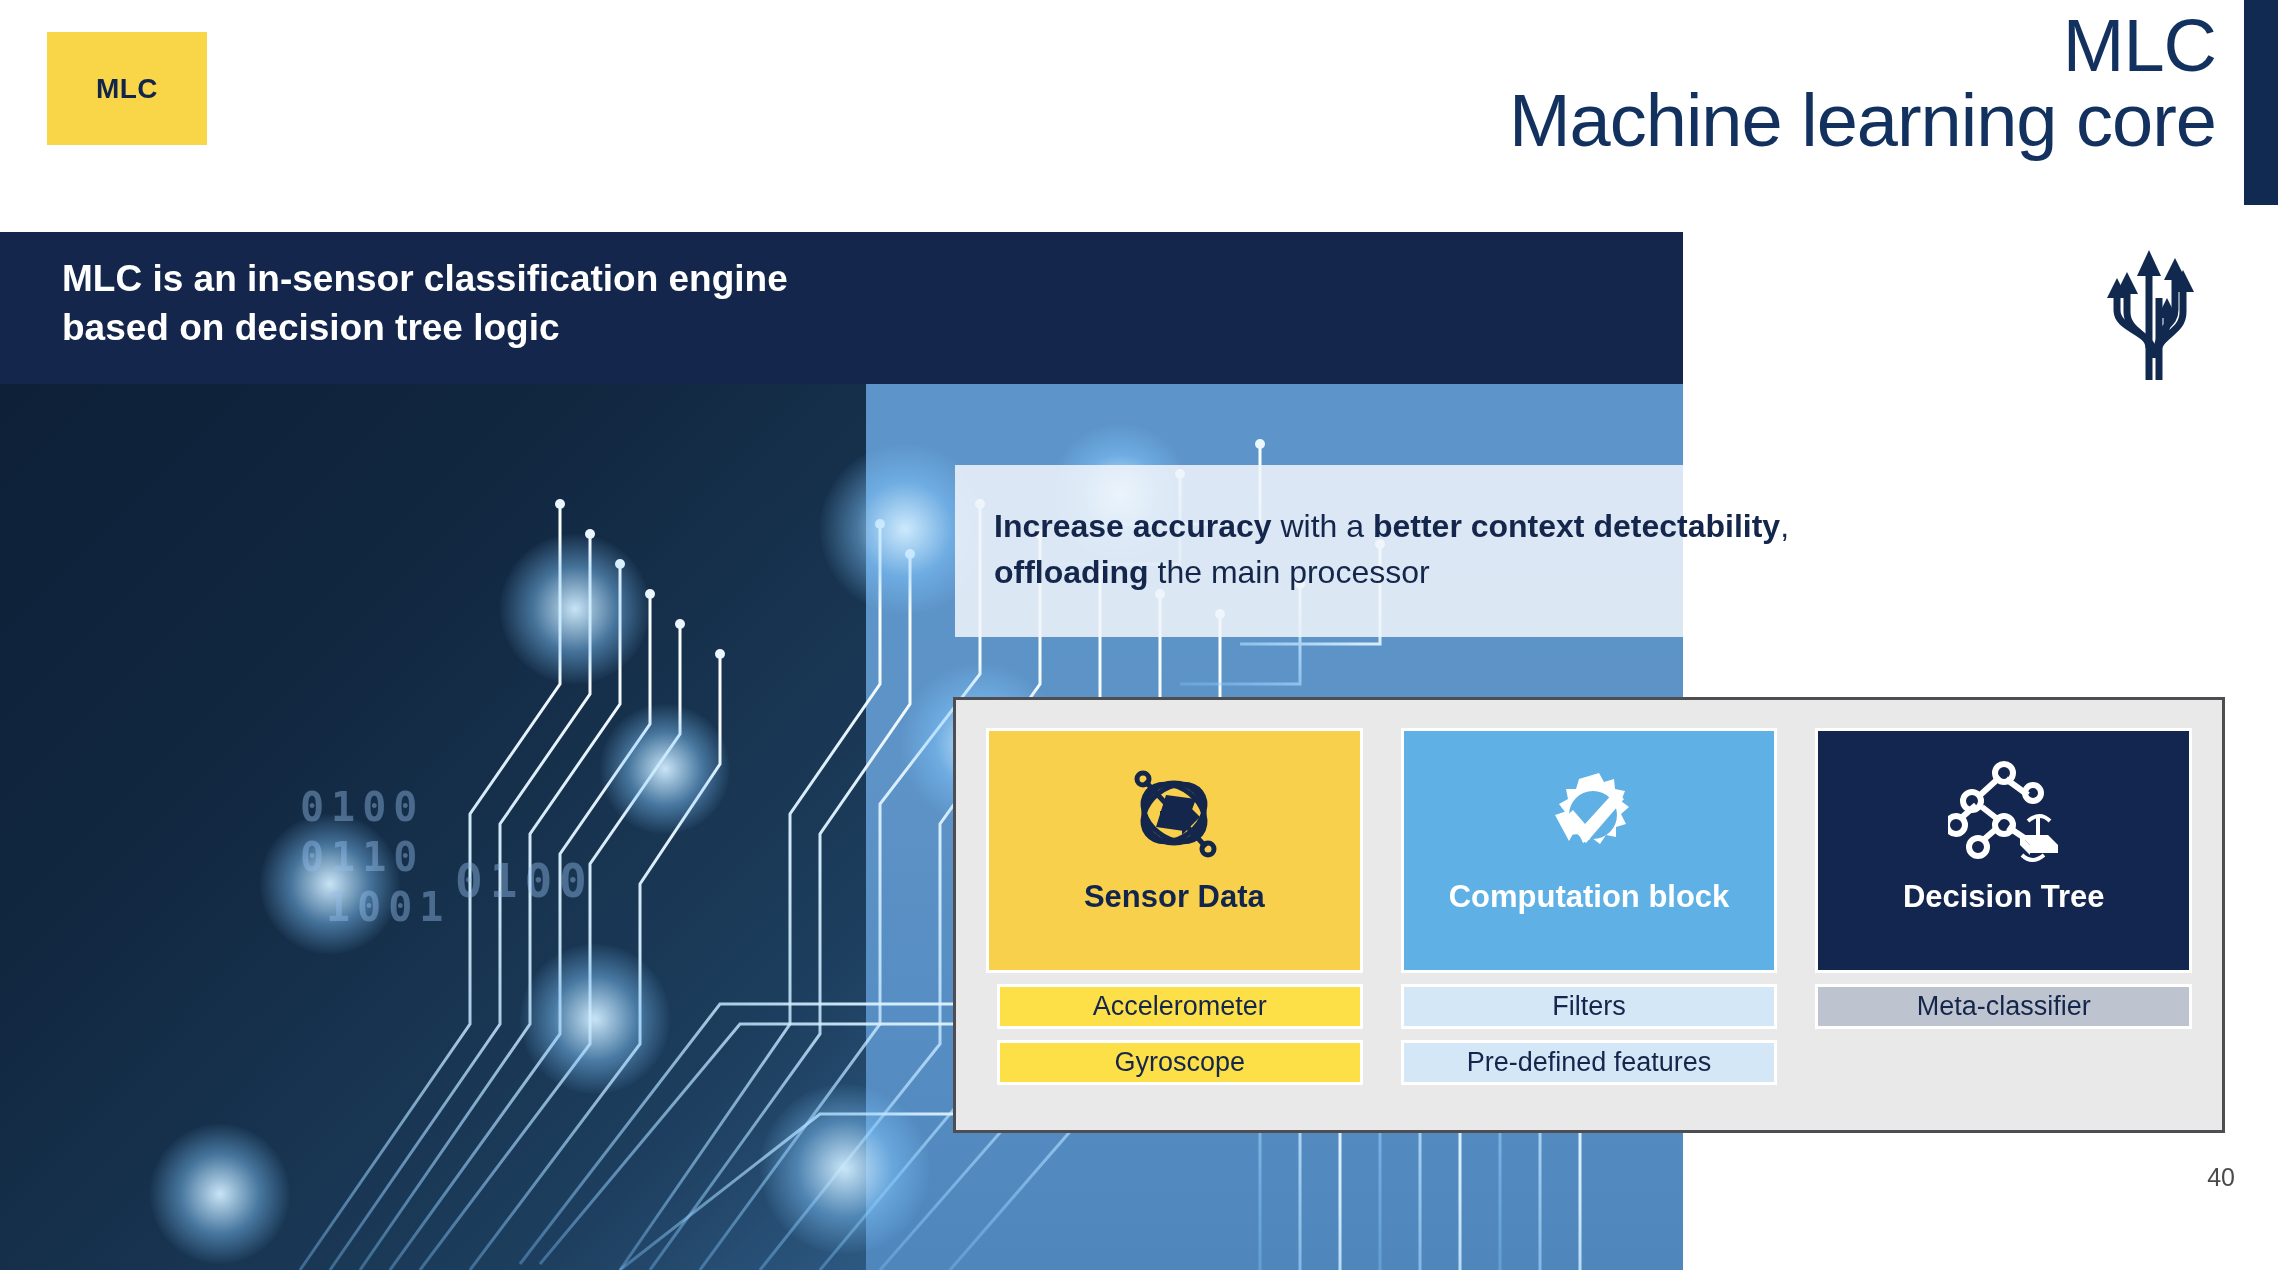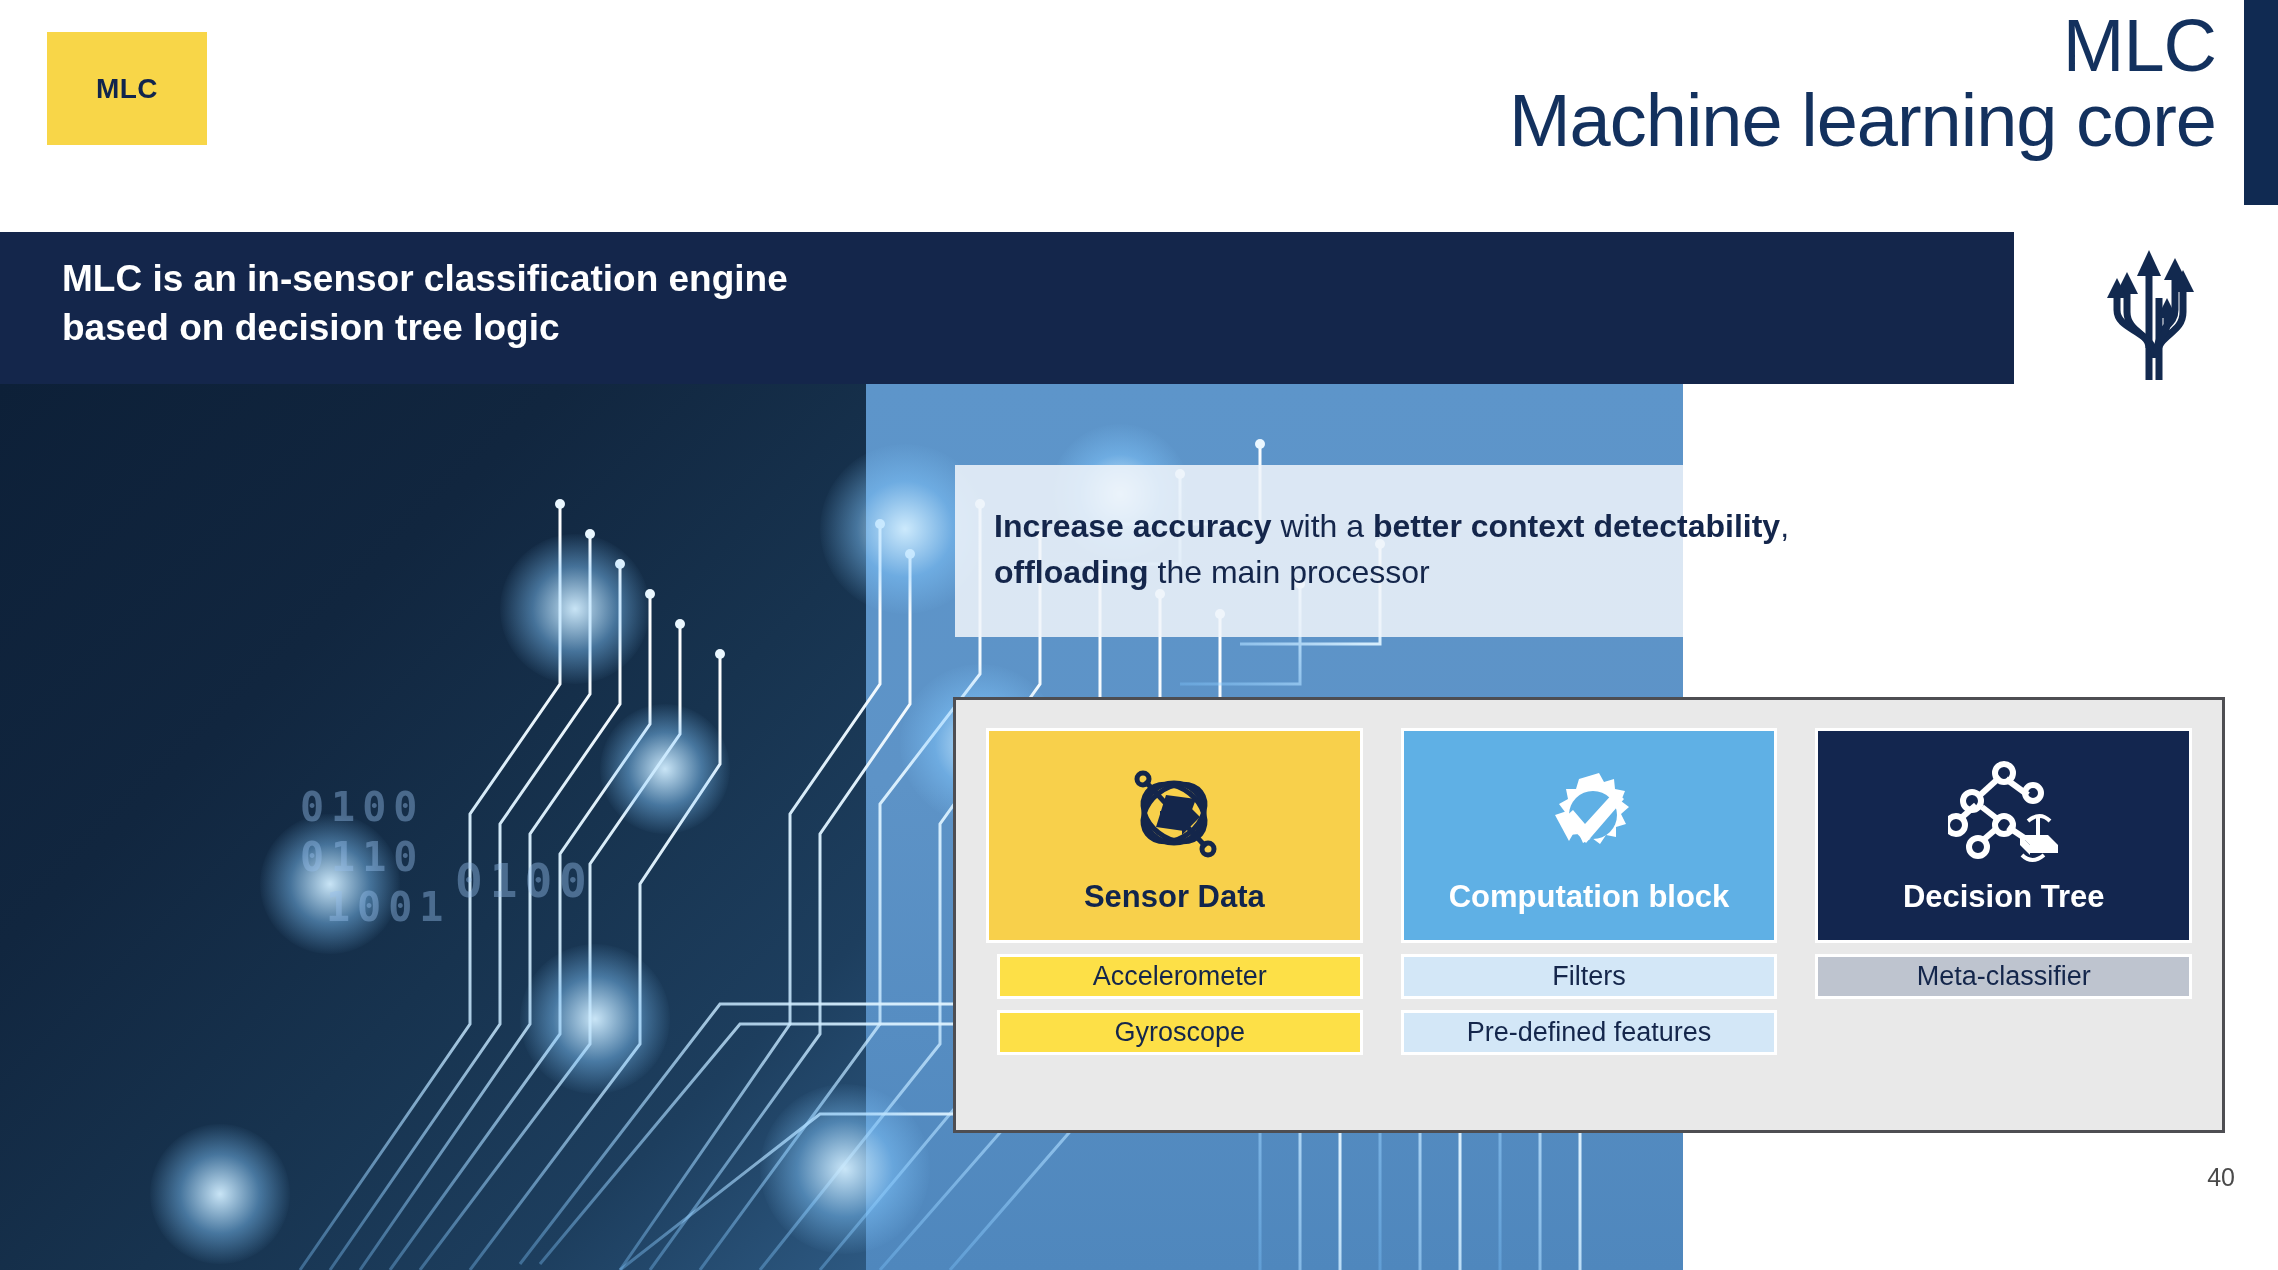--- a/index.html
+++ b/index.html
@@ -34,21 +34,21 @@
   #title-block{
     position:absolute; right:62px; top:8px; width:1500px;
     text-align:right; color:#13315e;
     line-height:1.02;
   }
   #title-block .t1{ font-size:74px; font-weight:400; letter-spacing:-1px;}
   #title-block .t2{ font-size:74px; font-weight:400; letter-spacing:-1px;}
 
   
   #banner{
-    position:absolute; left:0; top:232px; width:2014px; height:152px;
+    position:absolute; left:0; top:232px; width:1683px; height:152px;
     background:#14264b;
   }
   #banner .banner-text{
     position:absolute; left:62px; top:22px; right:30px;
     color:#ffffff; font-size:37px; font-weight:bold; line-height:1.33;
   }
 
   
   #photo{
     position:absolute; left:0; top:384px; width:1683px; height:886px;
@@ -84,21 +84,21 @@
     position:absolute; left:953px; top:697px; width:1272px; height:436px;
     background:#e9e9e9; border:3px solid #4e4e52;
     box-sizing:border-box;
   }
   #panel .cols{
     position:absolute; left:30px; top:28px; right:30px;
     display:flex; gap:38px;
   }
   .col{ flex:1 1 0; }
   .col-head{
-    height:215px; box-sizing:border-box;
+    height:245px; box-sizing:border-box;
     display:flex; flex-direction:column; align-items:center; justify-content:flex-start;
     padding-top:26px;
     border:3px solid #ffffff;
   }
   .col-head .icon{ height:112px; display:flex; align-items:center; justify-content:center;}
   .col-head .head-label{
     margin-top:12px; font-size:31px; font-weight:bold; line-height:1;
   }
   .col .item{
     margin-top:11px; height:45px; border:3px solid #ffffff; box-sizing:border-box;

